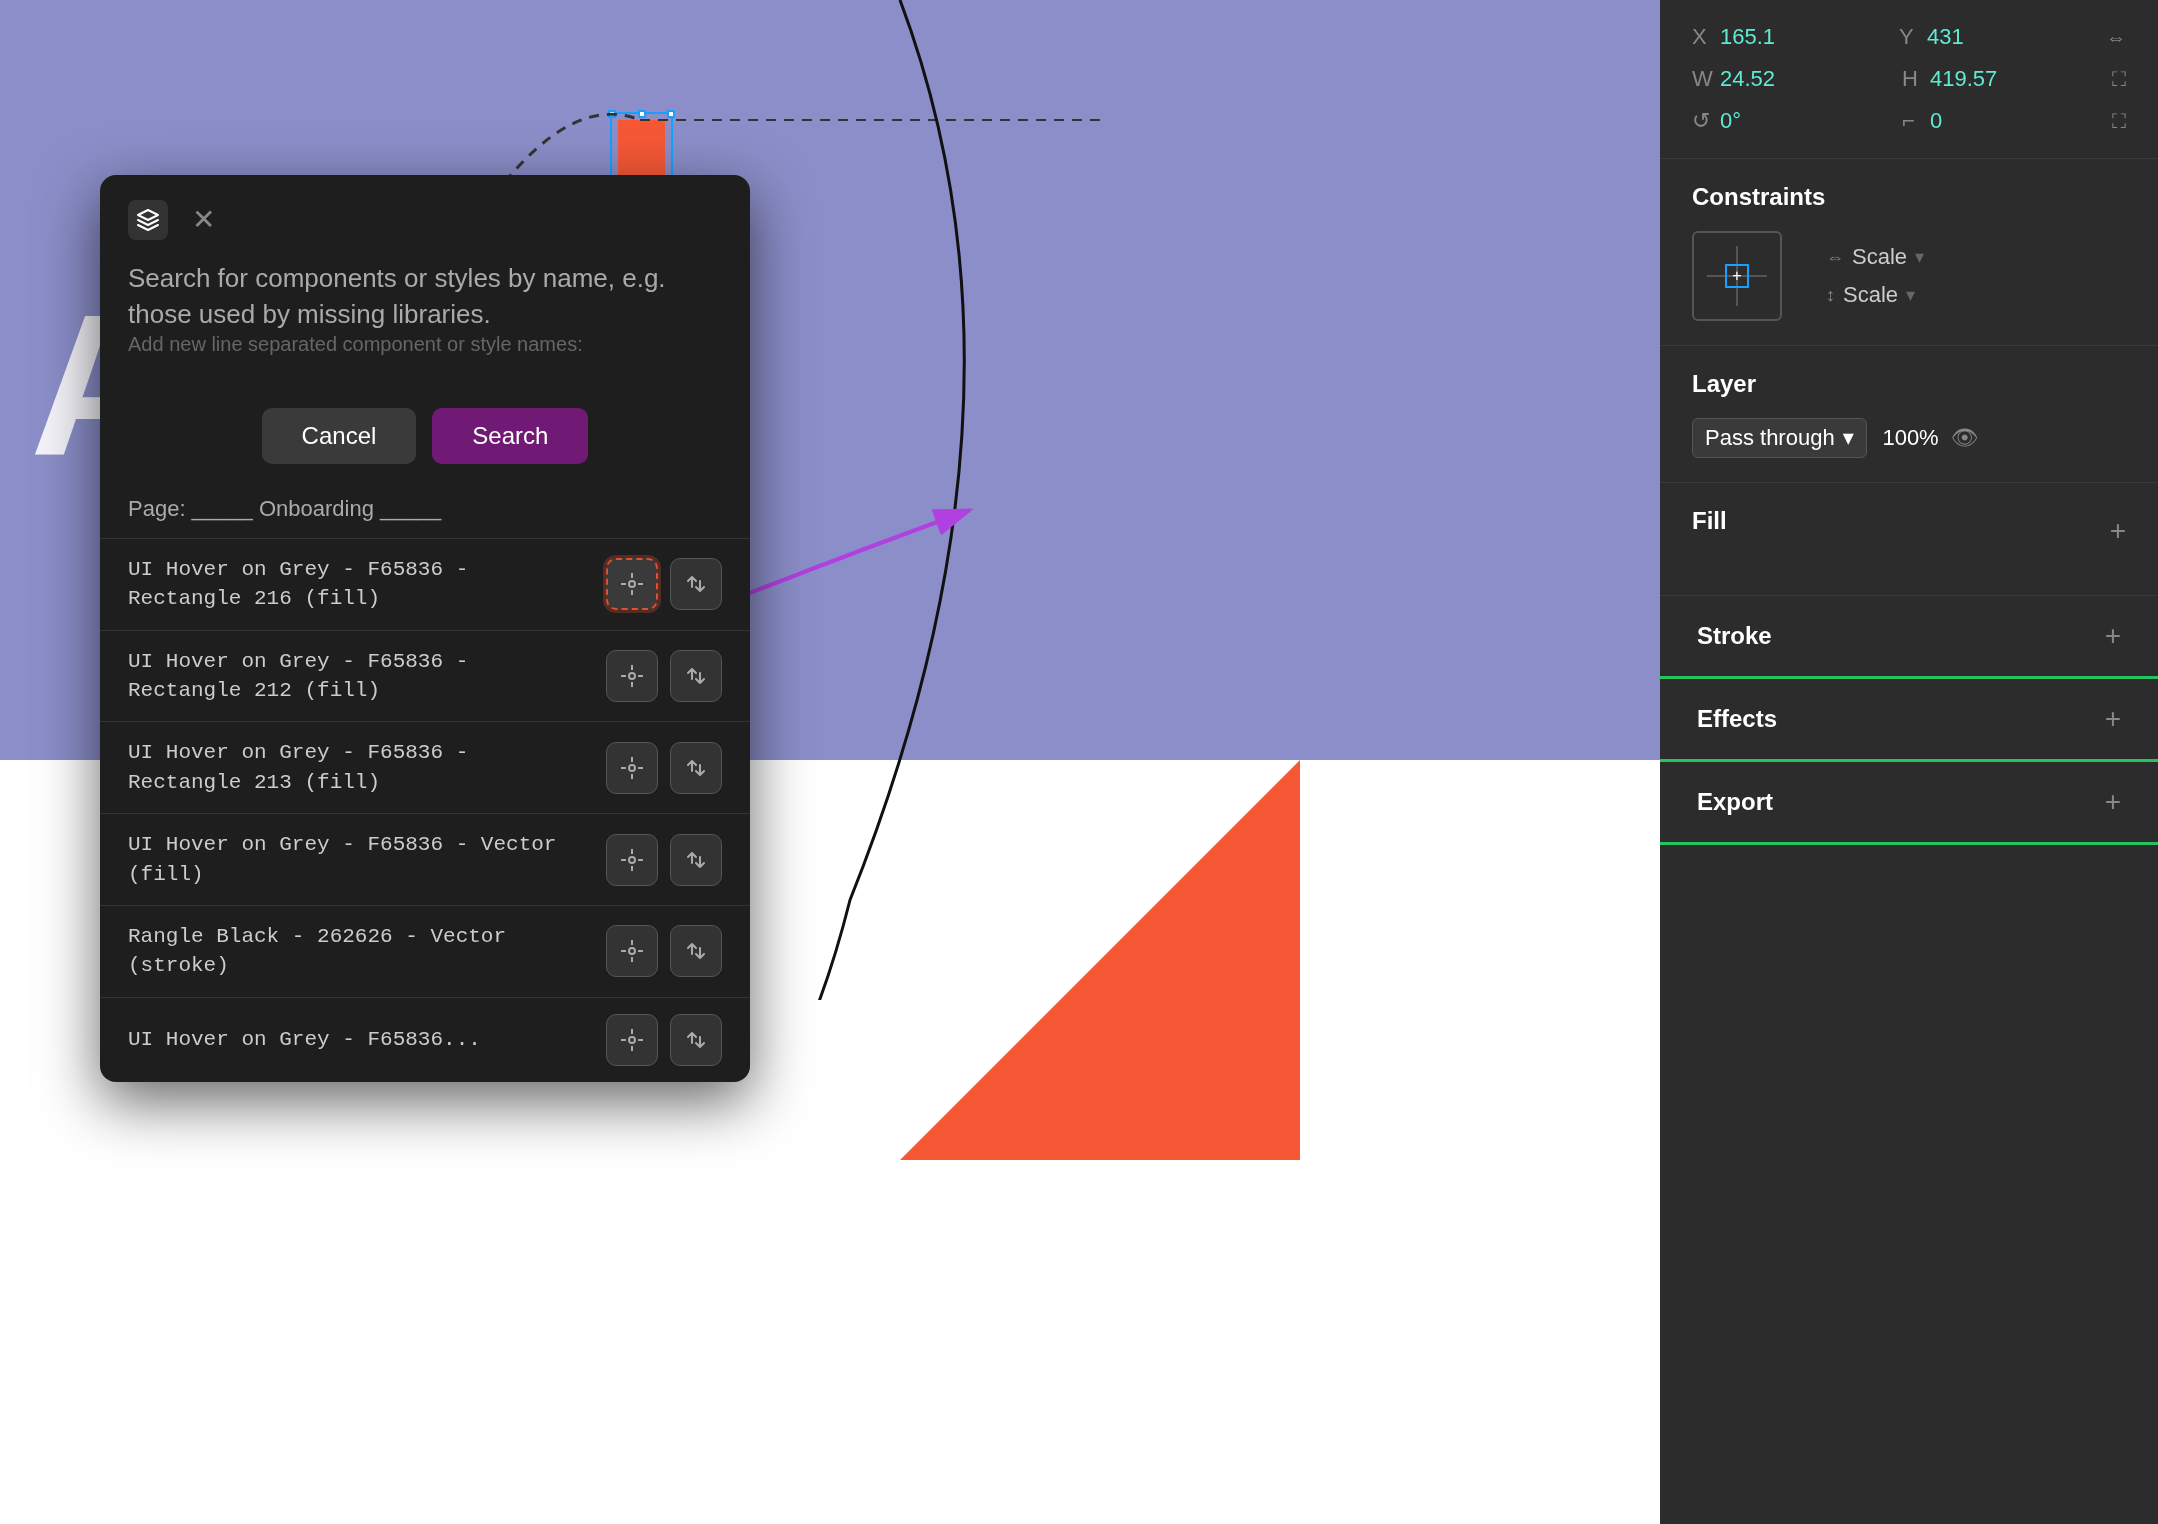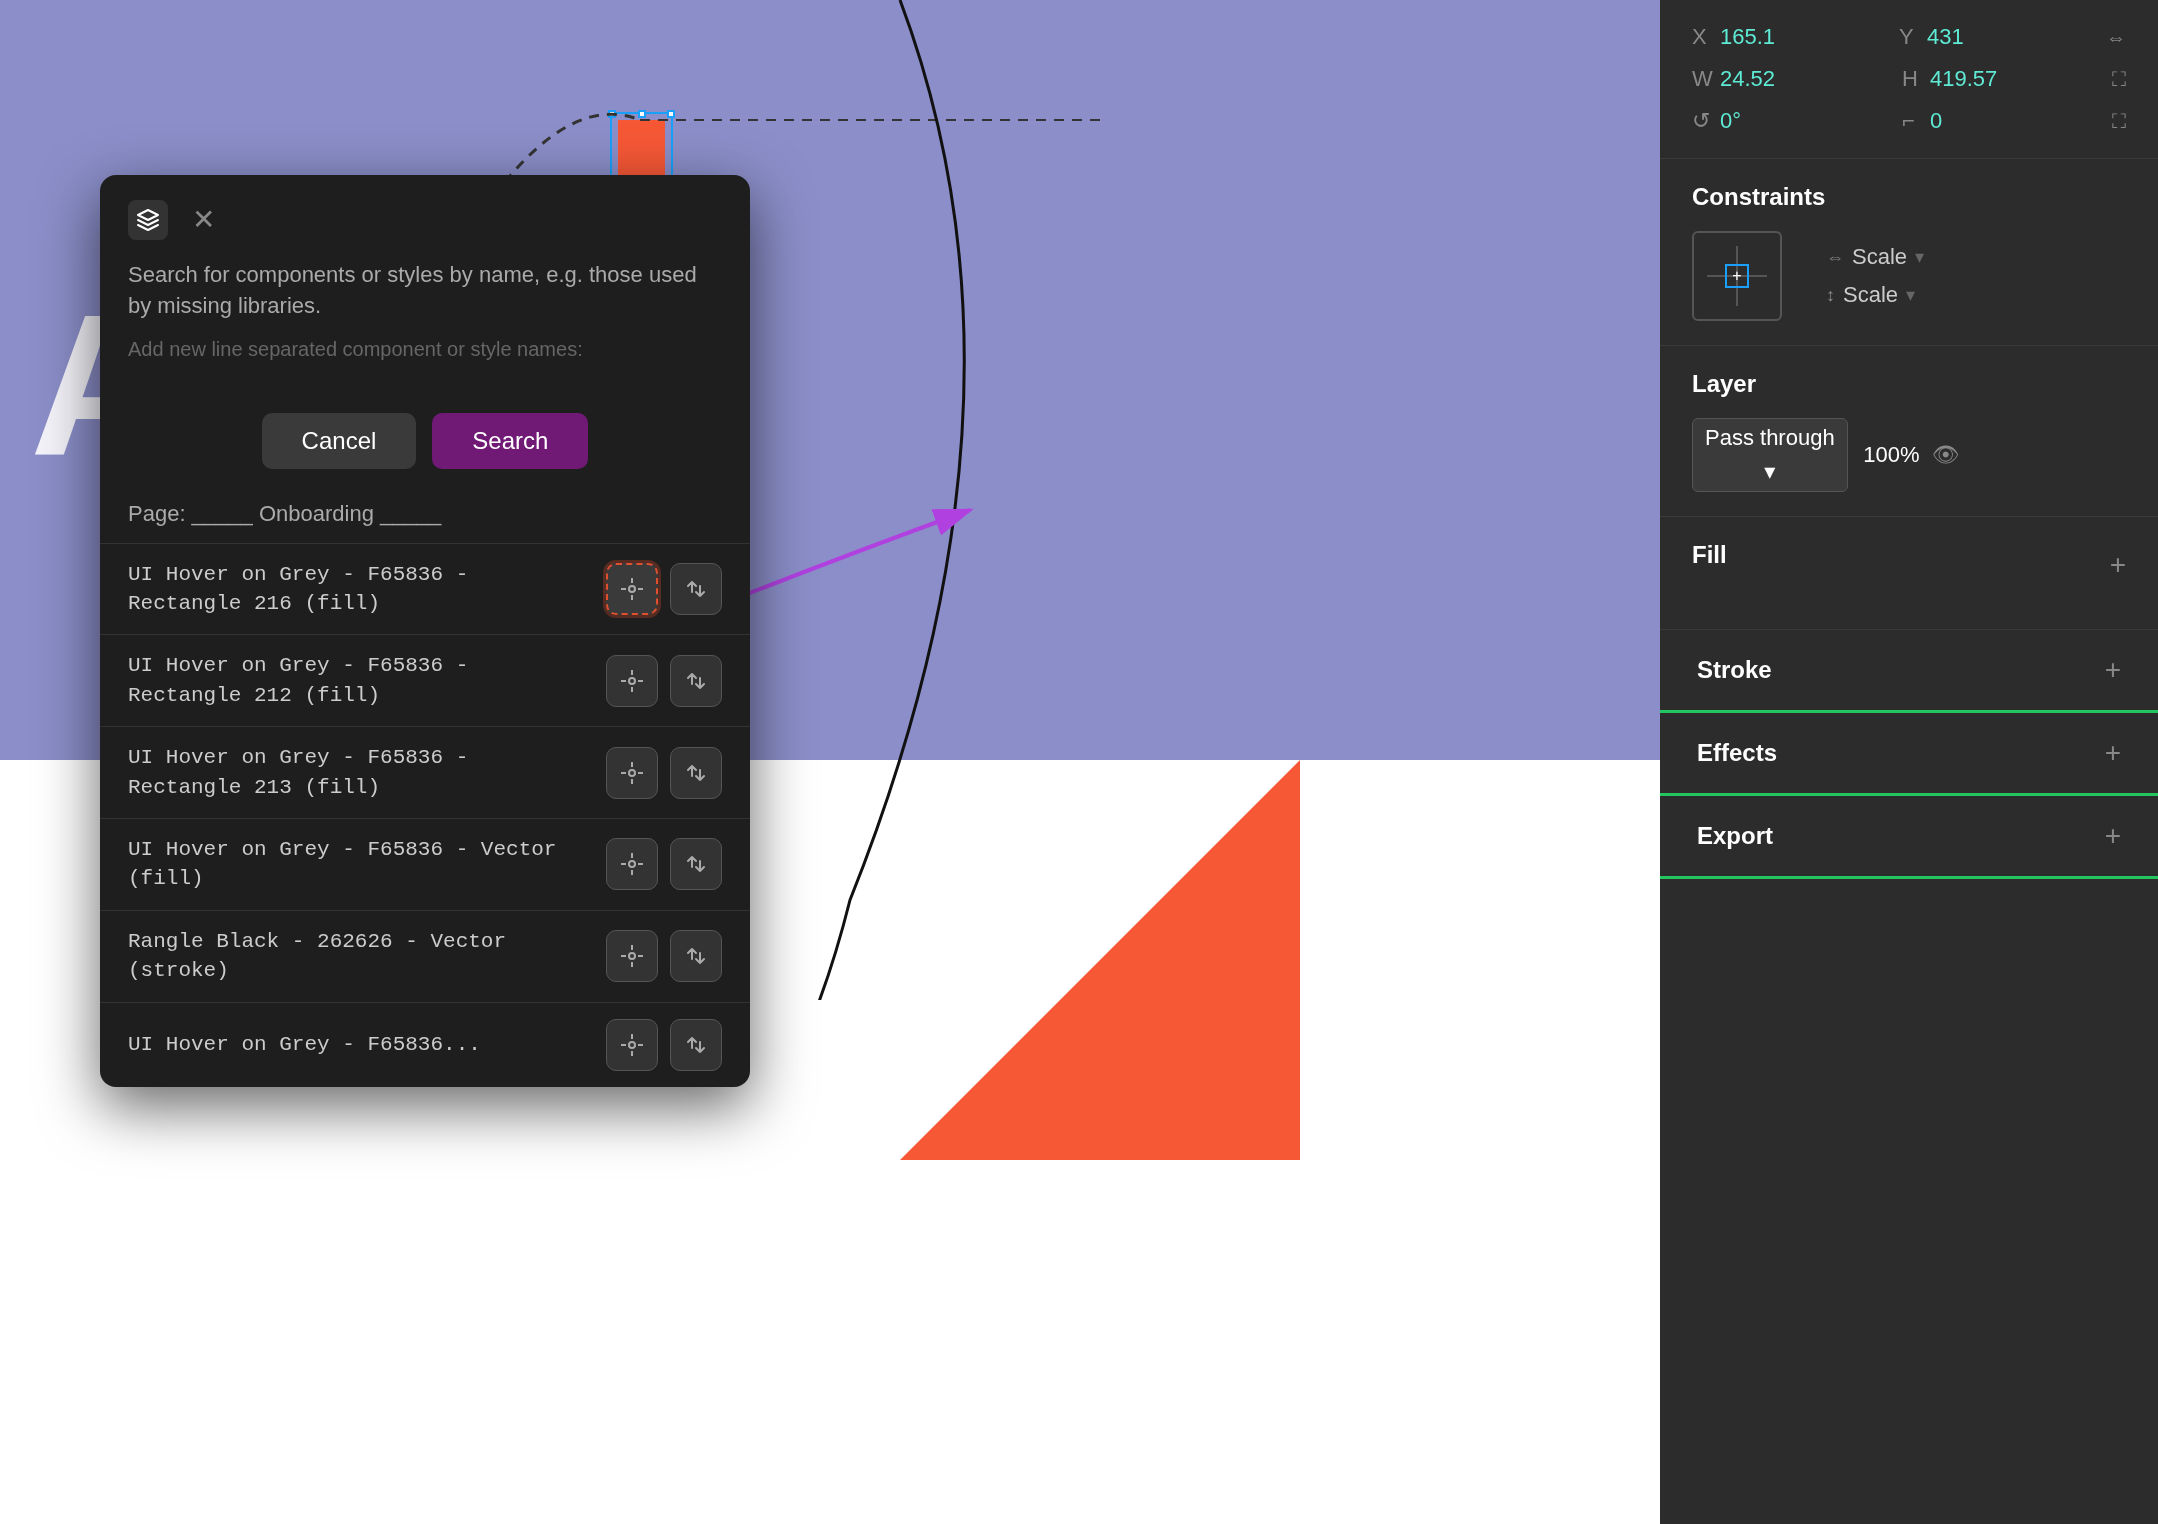--- a/index.html
+++ b/index.html
@@ -202,21 +202,20 @@
       background: #3a3a3a;
       border: 1px solid #555;
       border-radius: 6px;
       color: white;
       padding: 6px 12px;
       font-size: 22px;
       display: flex;
       align-items: center;
       gap: 8px;
       cursor: pointer;
-      flex-direction: column;
     }
     .opacity-val {
       font-size: 22px;
       color: white;
       min-width: 60px;
       text-align: right;
     }
     .eye-icon {
       color: #888;
       font-size: 22px;
@@ -309,23 +308,23 @@
       color: #888;
       font-size: 28px;
       cursor: pointer;
       padding: 4px 8px;
     }
 
     .dialog-body {
       padding: 0 28px 20px;
     }
     .dialog-desc {
-      font-size: 22px;
+      font-size: 26px;
       color: #aaa;
-      margin-bottom: 16px;
+      margin-bottom: 0;
       line-height: 1.4;
     }
     .dialog-hint {
       font-size: 20px;
       color: #666;
       margin-bottom: 12px;
     }
 
     
     .dialog-textarea {

